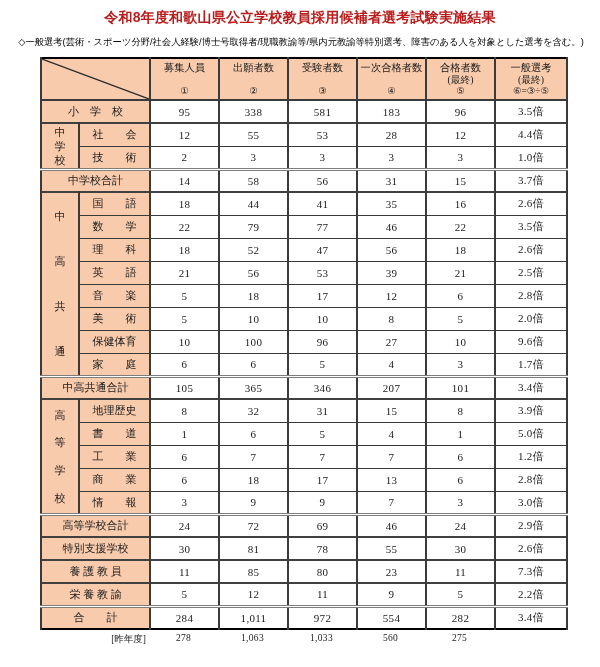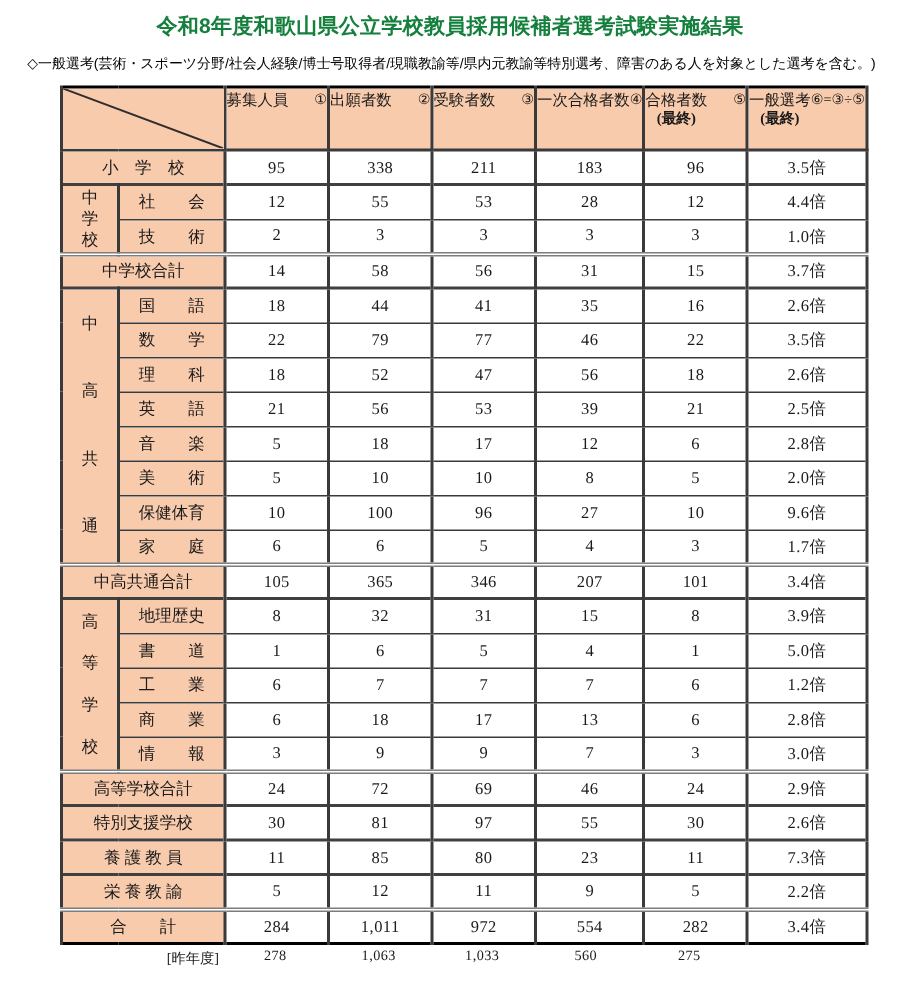--- a/index.html
+++ b/index.html
@@ -12,42 +12,42 @@
   *{box-sizing:border-box;}
   html,body{margin:0;padding:0;}
   body{
     width:600px;height:667px;position:relative;background:#ffffff;
     font-family:"Liberation Serif","DejaVu Serif",serif;color:var(--ink);
     overflow:hidden;
   }
   .page-title{
     position:absolute;top:9px;left:0;width:600px;text-align:center;
     font-family:"Liberation Sans","DejaVu Sans",sans-serif;
-    font-weight:bold;font-size:14px;letter-spacing:0.2px;color:#15803d;
+    font-weight:bold;font-size:14px;letter-spacing:0.2px;color:#b91c1c;
   }
   .page-subtitle{
     position:absolute;top:36px;left:4px;width:594px;
     font-family:"Liberation Sans","DejaVu Sans",sans-serif;
     font-size:9.3px;color:#000;white-space:nowrap;text-align:center;
   }
   table.results{
     position:absolute;left:40px;top:57px;
     border-collapse:collapse;table-layout:fixed;
     border:2.5px solid var(--outer);
   }
   th,td{
     border:1px solid var(--grid);
     border-left-width:2px;border-right-width:2px;
     padding:0;text-align:center;vertical-align:middle;
     font-size:11px;font-weight:normal;overflow:hidden;
   }
   thead th{height:42px;background:var(--fill);border-bottom-width:2px;}
-  .h-wrap{display:flex;flex-direction:row;justify-content:space-between;height:38px;padding:2px 0 1px;}
+  .h-wrap{display:flex;flex-direction:column;justify-content:space-between;height:38px;padding:2px 0 1px;}
   .h-title{font-size:10.3px;line-height:12px;white-space:nowrap;}
-  .h-sub{font-size:9.8px;line-height:11px;min-height:0;font-weight:bold;}
+  .h-sub{font-size:9.8px;line-height:11px;min-height:0;}
   .h-num{font-size:9.5px;line-height:11px;}
   .diag{position:relative;background:var(--fill);}
   .diag svg{position:absolute;left:0;top:0;width:100%;height:100%;display:block;}
   tbody td{height:23px;}
   .label-cell{background:var(--fill);white-space:nowrap;}
   .group-cell{background:var(--fill);padding:0;}
   .group-inner{display:flex;flex-direction:column;justify-content:space-around;align-items:center;width:100%;}
   .group-inner b{font-weight:normal;font-size:11px;line-height:12px;display:block;}
   .value-cell{background:#ffffff;font-size:11px;letter-spacing:0.3px;}
   tr.sep-thin>td{border-top:1px solid var(--grid);}
@@ -139,21 +139,21 @@
         <div class="h-num">⑥=③÷⑤</div>
           </div>
         </th>
     </tr>
   </thead>
   <tbody>
       <tr class="sep-medium">
         <td class="label-cell" colspan="2">小　学　校</td>
         <td class="value-cell">95</td>
         <td class="value-cell">338</td>
-        <td class="value-cell">211</td>
+        <td class="value-cell">581</td>
         <td class="value-cell">183</td>
         <td class="value-cell">96</td>
         <td class="value-cell">3.5倍</td>
       </tr>
       <tr class="sep-medium">
         <td class="group-cell" rowspan="2">
           <div class="group-inner" style="height: 42px;">
             <b>中</b>
             <b>学</b>
             <b>校</b>
@@ -333,21 +333,21 @@
         <td class="value-cell">72</td>
         <td class="value-cell">69</td>
         <td class="value-cell">46</td>
         <td class="value-cell">24</td>
         <td class="value-cell">2.9倍</td>
       </tr>
       <tr class="sep-medium">
         <td class="label-cell" colspan="2">特別支援学校</td>
         <td class="value-cell">30</td>
         <td class="value-cell">81</td>
-        <td class="value-cell">97</td>
+        <td class="value-cell">78</td>
         <td class="value-cell">55</td>
         <td class="value-cell">30</td>
         <td class="value-cell">2.6倍</td>
       </tr>
       <tr class="sep-medium">
         <td class="label-cell" colspan="2">養 護 教 員</td>
         <td class="value-cell">11</td>
         <td class="value-cell">85</td>
         <td class="value-cell">80</td>
         <td class="value-cell">23</td>

